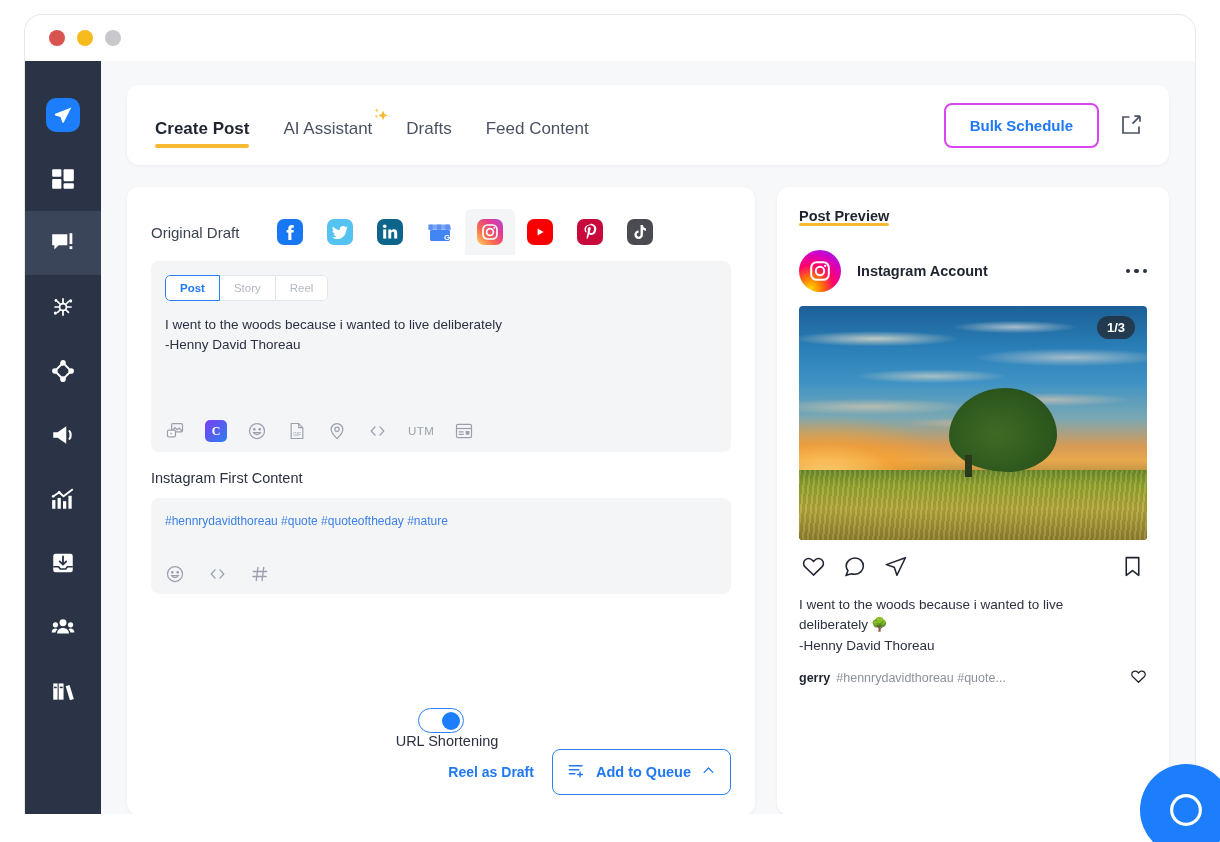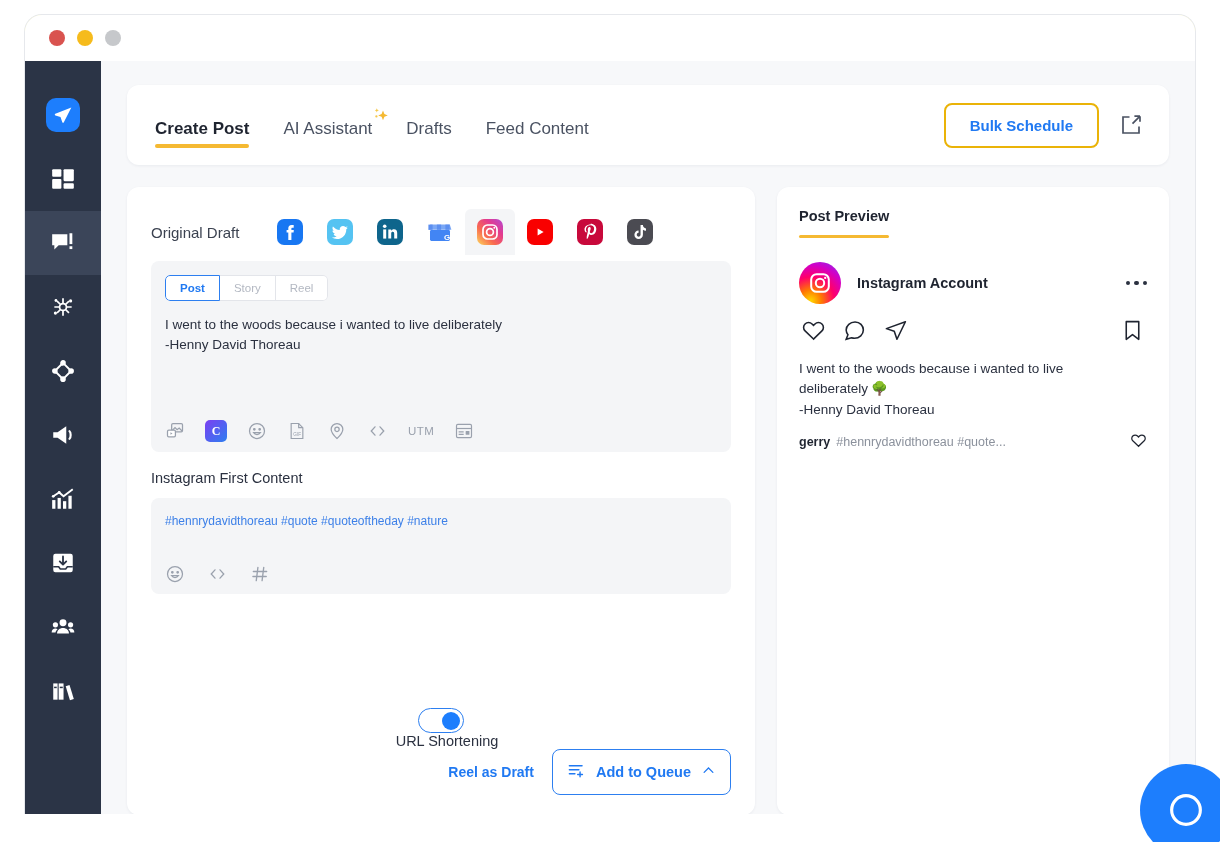--- a/index.html
+++ b/index.html
@@ -65,21 +65,21 @@
     position: relative; font-size: 17px; color: #4a5262; padding-bottom: 9px; cursor: pointer; white-space: nowrap;
   }
   .tab.active { color: #1f2430; font-weight: 700; }
   .tab.active::after {
     content: ""; position: absolute; left: 0; right: 0; bottom: 0;
     height: 4px; border-radius: 2px; background: #f5b932;
   }
   .sparkle { position: absolute; right: -20px; top: -14px; }
   .head-right { display: flex; align-items: center; gap: 20px; }
   .btn-outline {
-    border: 2px solid #eab308; color: #2079f2; background: #fff;
+    border: 2px solid #d946ef; color: #2079f2; background: #fff;
     font-size: 15px; font-weight: 700; border-radius: 8px;
     padding: 12px 24px; cursor: pointer; white-space: nowrap;
   }
   .icon-btn { cursor: pointer; display: flex; }
 
   
   .main { display: flex; gap: 22px; flex: 1; min-height: 0; }
 
   .composer {
     width: 628px; flex: 0 0 628px; background: #fff; border-radius: 12px;
@@ -148,21 +148,21 @@
     border: 1.5px solid #2d7ff0; border-radius: 8px; color: #2079f2;
     font-weight: 700; font-size: 14.5px; padding: 11px 14px;
     display: flex; align-items: center; gap: 10px; cursor: pointer; background: #fff;
   }
 
   
   .preview {
     flex: 1; background: #fff; border-radius: 12px; padding: 20px 22px;
     box-shadow: 0 1px 3px rgba(20,30,60,.06); min-width: 0;
   }
-  .pv-title { position: relative; font-size: 14.5px; font-weight: 700; color: #1f2430; display: inline-block; padding-bottom: 14px; }
+  .pv-title { position: relative; font-size: 14.5px; font-weight: 700; color: #1f2430; display: inline-block; padding-bottom: 2px; }
   .pv-title::after { content: ""; position: absolute; left: 0; right: 0; bottom: 0; height: 3.5px; background: #f5b932; border-radius: 2px; }
   .pv-head { display: flex; align-items: center; margin: 24px 0 14px 0; }
   .ig-avatar {
     width: 42px; height: 42px; border-radius: 50%;
     background: radial-gradient(circle at 28% 92%, #ffd600 0%, #ff7a00 22%, #ff0069 48%, #d300c5 72%, #7638fa 100%);
     display: flex; align-items: center; justify-content: center; flex: 0 0 42px;
   }
   .ig-name { font-size: 14.5px; font-weight: 700; color: #1f2430; margin-left: 16px; }
   .dots3 { margin-left: auto; display: flex; gap: 4px; }
   .dots3 i { width: 4.5px; height: 4.5px; border-radius: 50%; background: #2b3140; display: block; }
@@ -560,20 +560,28 @@
                 </svg>
               </span>
               <span class="ig-name">Instagram Account</span>
               <span class="dots3">
                   <i></i>
                   <i></i>
                   <i></i>
                 </span>
             </div>
 
+            <div class="photo">
+              <div class="sky"></div>
+              <div class="clouds"></div>
+              <div class="field"></div>
+              <div class="tree-canopy"></div>
+              <div class="tree-trunk"></div>
+              <span class="badge-count">1/3</span>
+            </div>
 
             <div class="pv-actions">
               <span>
                 <svg width="25" height="25" viewBox="0 0 24 24" fill="none" stroke="#1f2430" stroke-width="1.5">
                     <path d="M12 20.2 3.9 12.4a4.7 4.7 0 0 1 0-6.7 4.7 4.7 0 0 1 6.7 0l1.4 1.4 1.4-1.4a4.7 4.7 0 0 1 6.7 0 4.7 4.7 0 0 1 0 6.7z"></path>
                   </svg>
               </span>
               <span>
                 <svg width="25" height="25" viewBox="0 0 24 24" fill="none" stroke="#1f2430" stroke-width="1.5">
                     <path d="M20.5 11.6c0 4.3-3.8 7.8-8.5 7.8-1 0-2-.16-2.9-.46L4 20.5l1.7-4.4a7.4 7.4 0 0 1-1.7-4.5c0-4.3 3.8-7.8 8.5-7.8s8 3.5 8 7.8z"></path>

